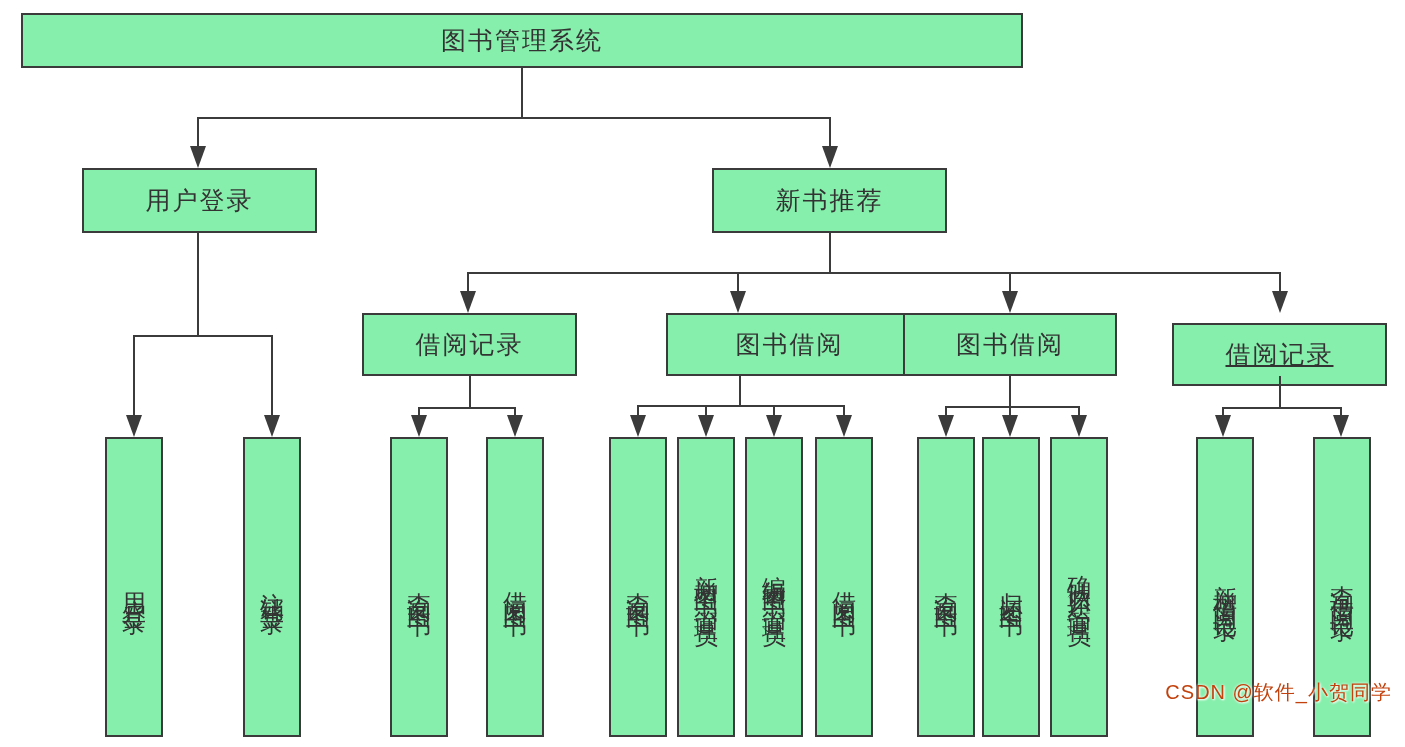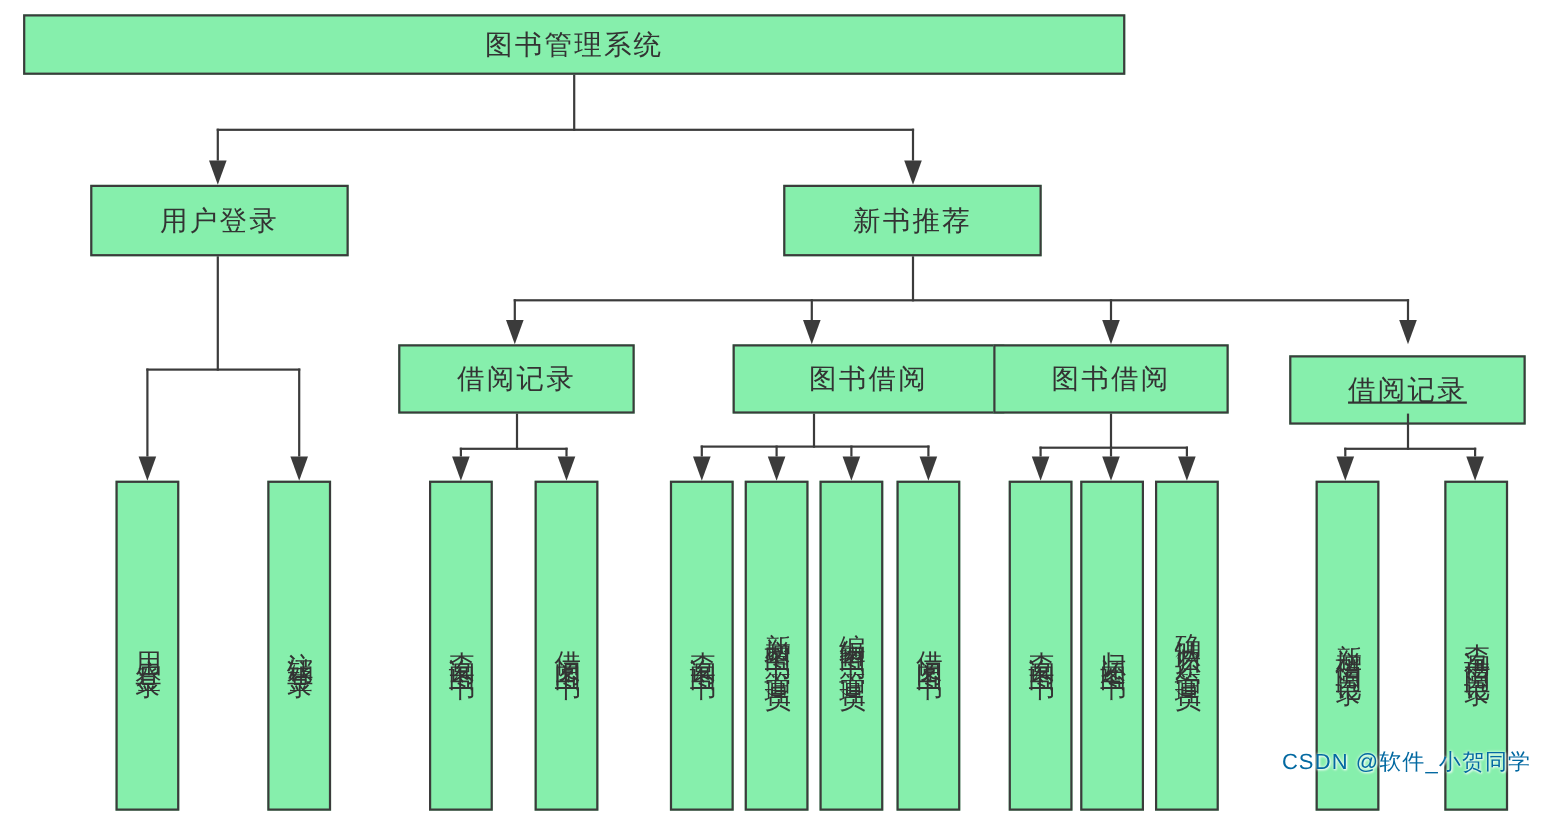--- a/index.html
+++ b/index.html
@@ -49,21 +49,21 @@
     border-left: 8px solid transparent;
     border-right: 8px solid transparent;
     border-top: 22px solid #3b3b3b;
   }
   .watermark {
     position: absolute;
     top: 679px;
     right: 13px;
     font-size: 20px;
     letter-spacing: 1px;
-    color: #0369a1;
+    color: #c2410c;
     text-shadow: 0 0 3px #ffffff, 1px 1px 2px #ffffff;
     white-space: nowrap;
   }
 </style>
 </head>
 <body>
 
 <div id="canvas">
 
   <div class="box hbox" style="left:21px; top:13px; width:1002px; height:55px;">

